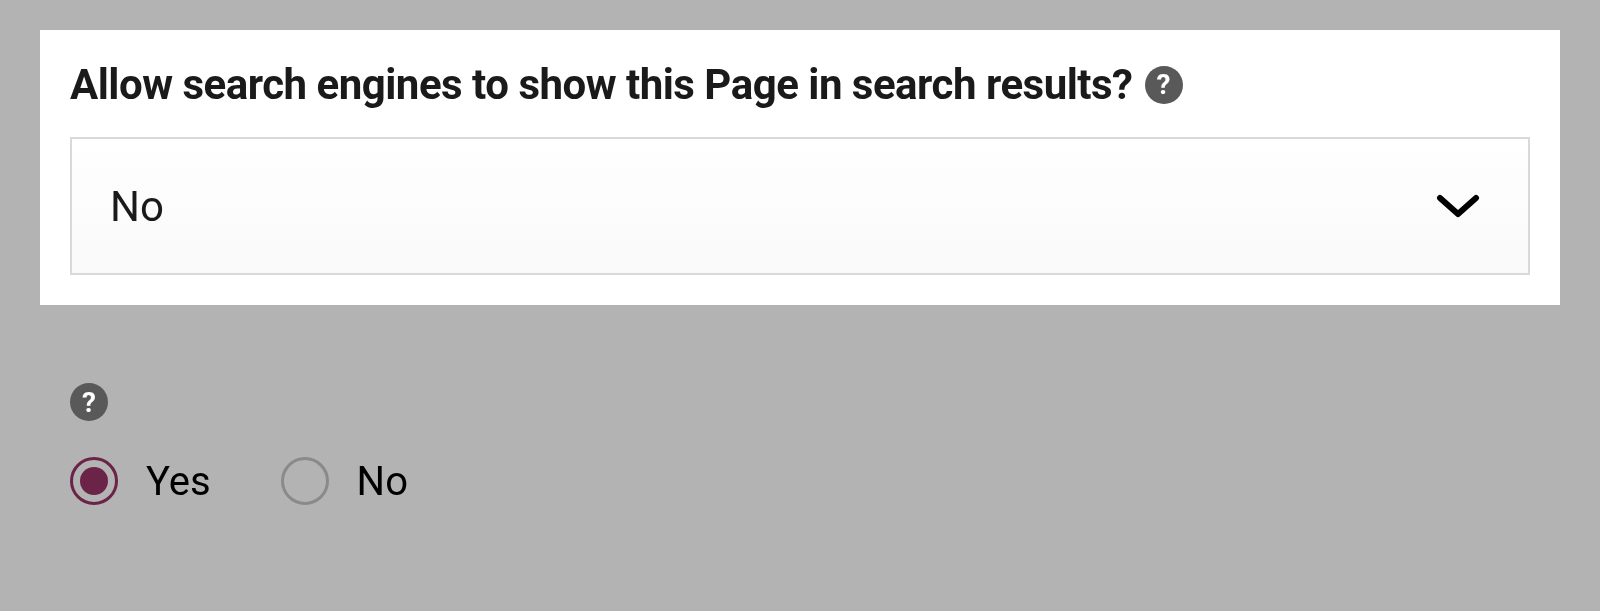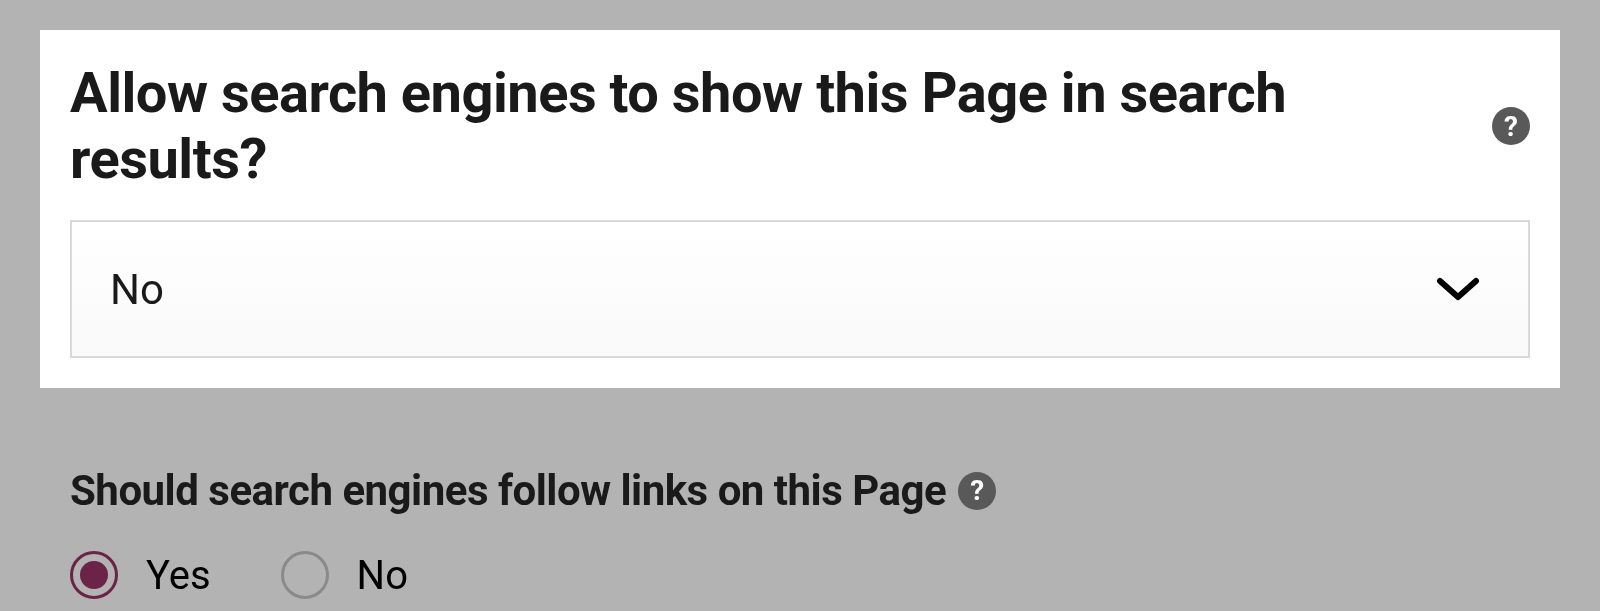--- a/index.html
+++ b/index.html
@@ -19,21 +19,21 @@
       margin: 30px 40px 0 40px;
       padding: 30px 30px 30px 30px;
     }
     .label-row {
       display: flex;
       align-items: center;
       gap: 12px;
       margin-bottom: 28px;
     }
     .label {
-      font-size: 56px;
+      font-size: 42px;
       font-weight: 700;
       color: #1a1a1a;
       letter-spacing: -0.5px;
     }
     .help-icon {
       width: 38px;
       height: 38px;
       border-radius: 50%;
       background: #595959;
       color: #ffffff;
@@ -133,21 +133,20 @@
     <span class="chevron">
       <svg viewBox="0 0 44 28" fill="none" stroke="#000" stroke-width="6" stroke-linecap="round" stroke-linejoin="round">
         <polyline points="4,6 22,22 40,6"></polyline>
       </svg>
     </span>
   </div>
 </div>
 
 <div class="section-2">
   <div class="label-row">
-    <span class="label">Should search engines follow links on this Page</span>
     <span class="help-icon">?</span>
   </div>
   <div class="radio-group">
     <div class="radio-option">
       <span class="radio-outer selected">
         <span class="radio-inner"></span>
       </span>
       <span class="radio-label">Yes</span>
     </div>
     <div class="radio-option">

